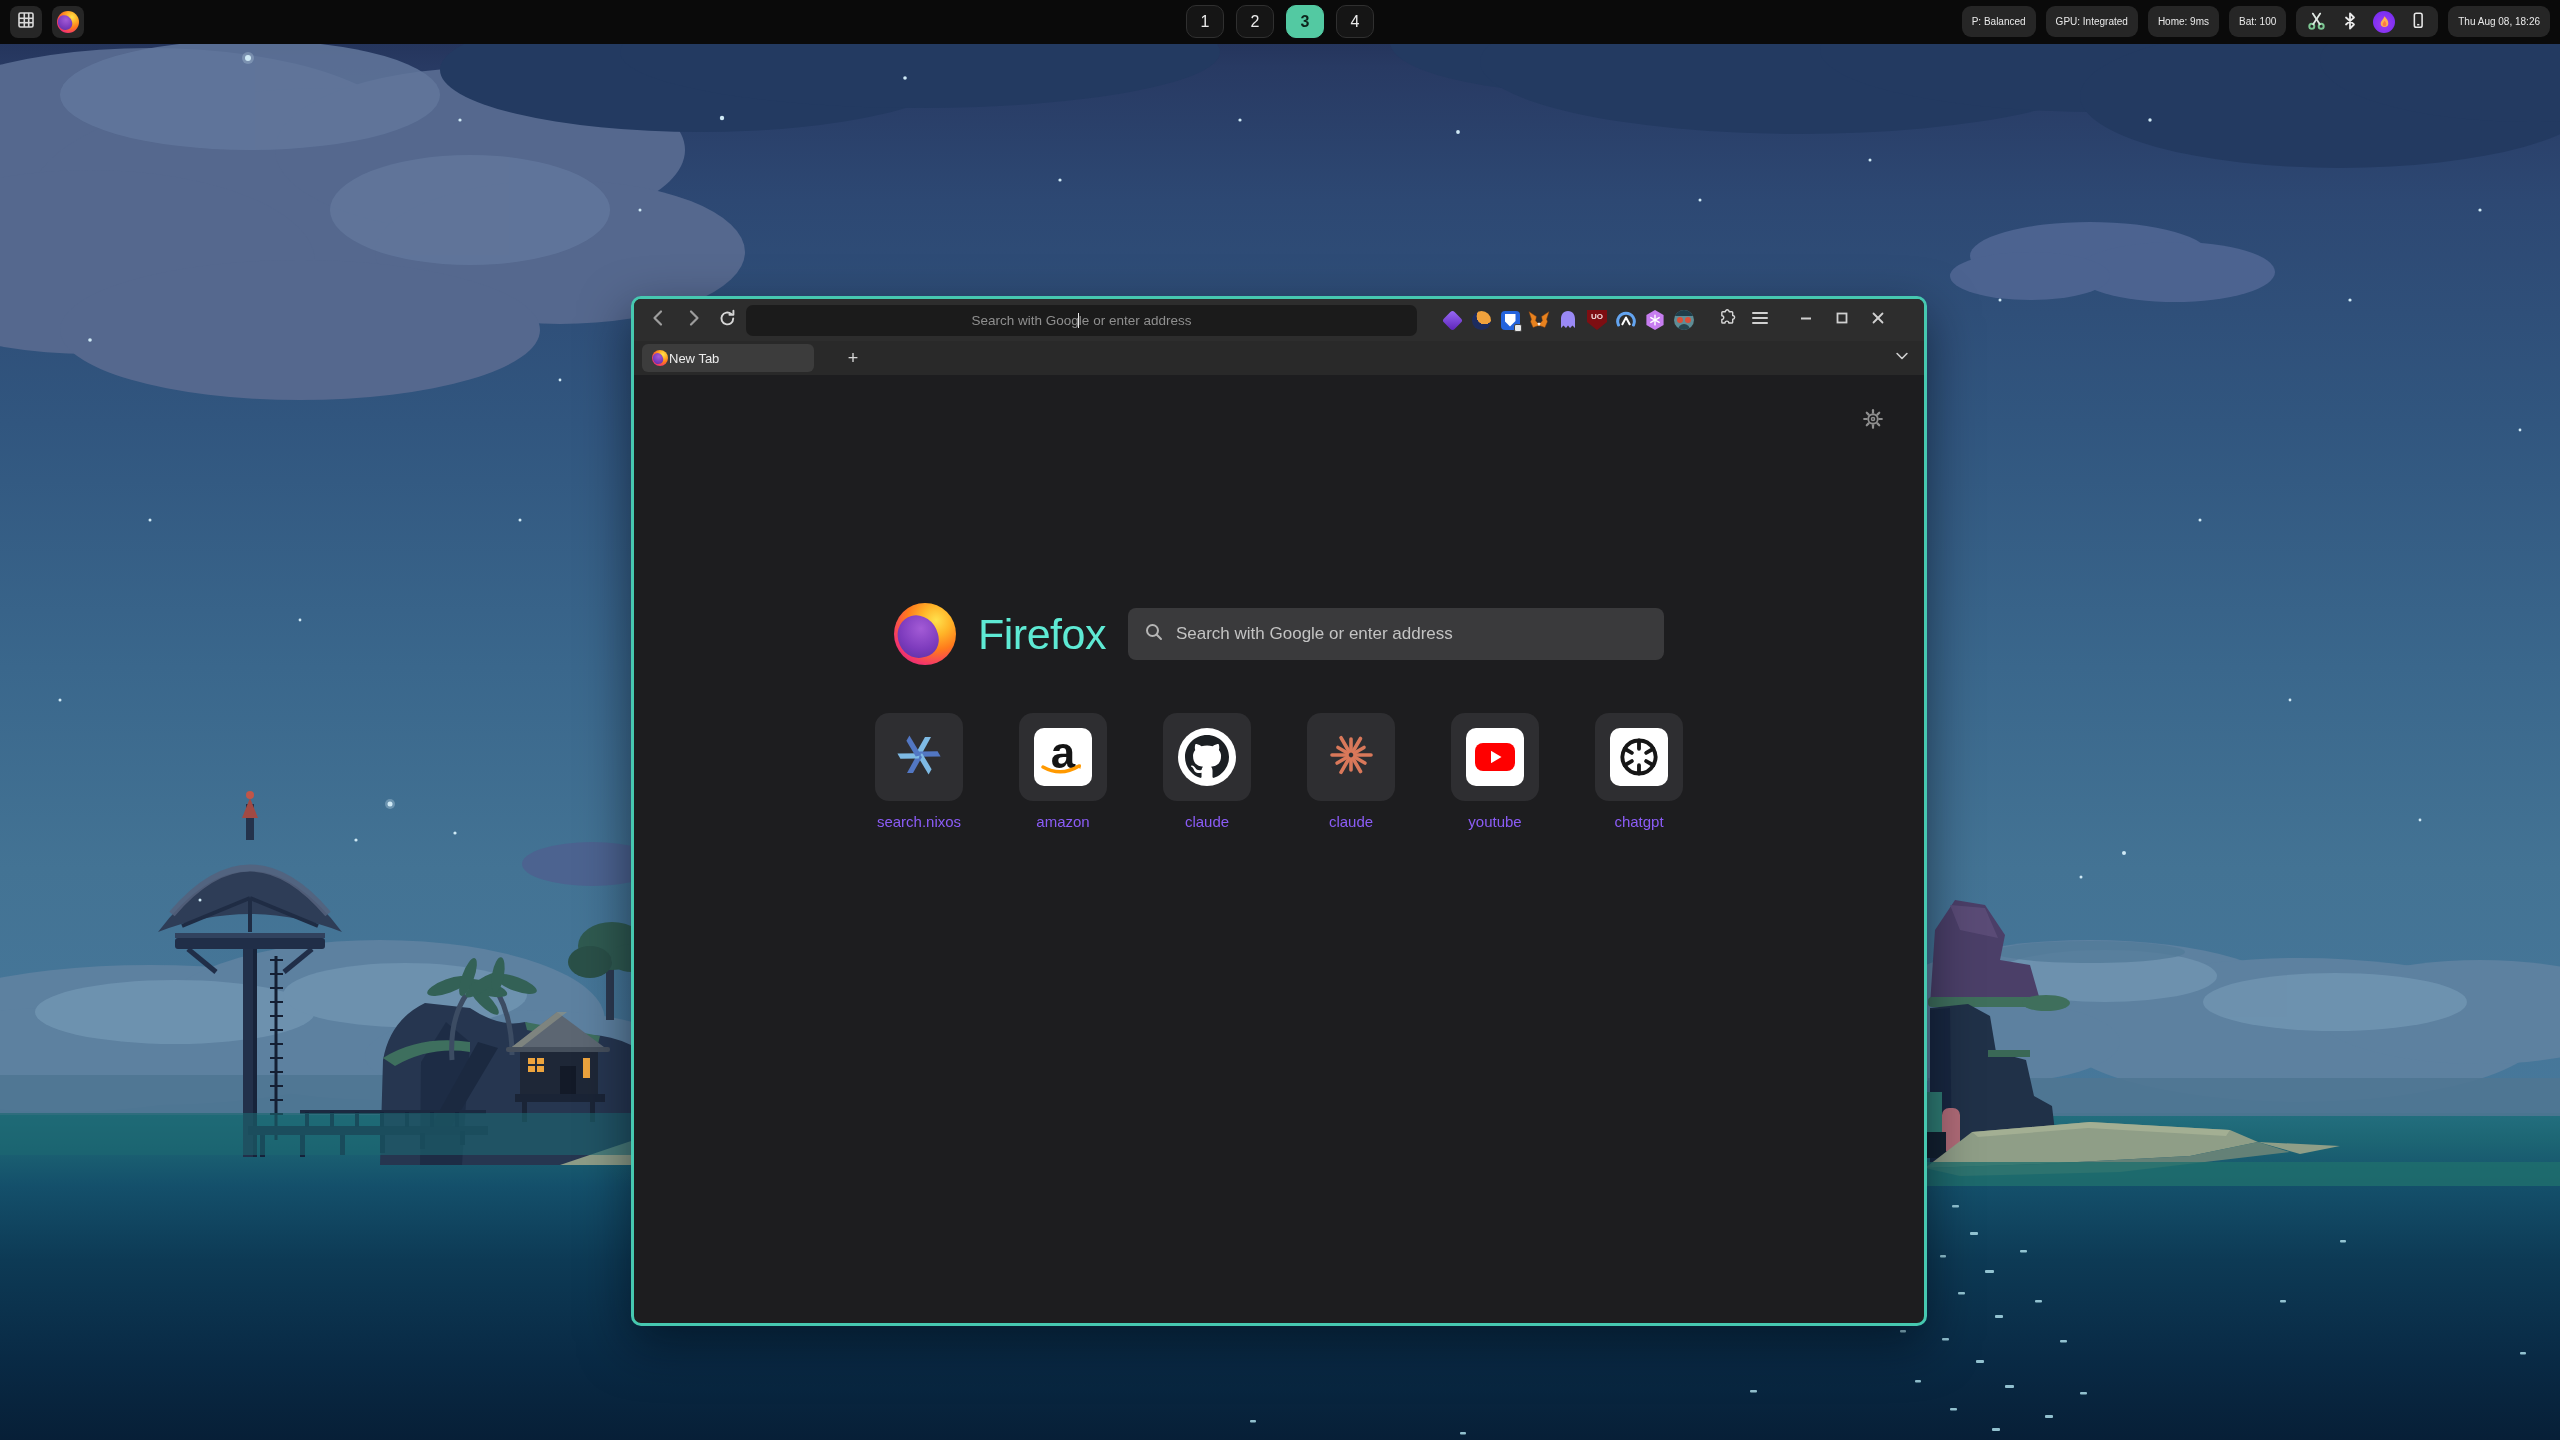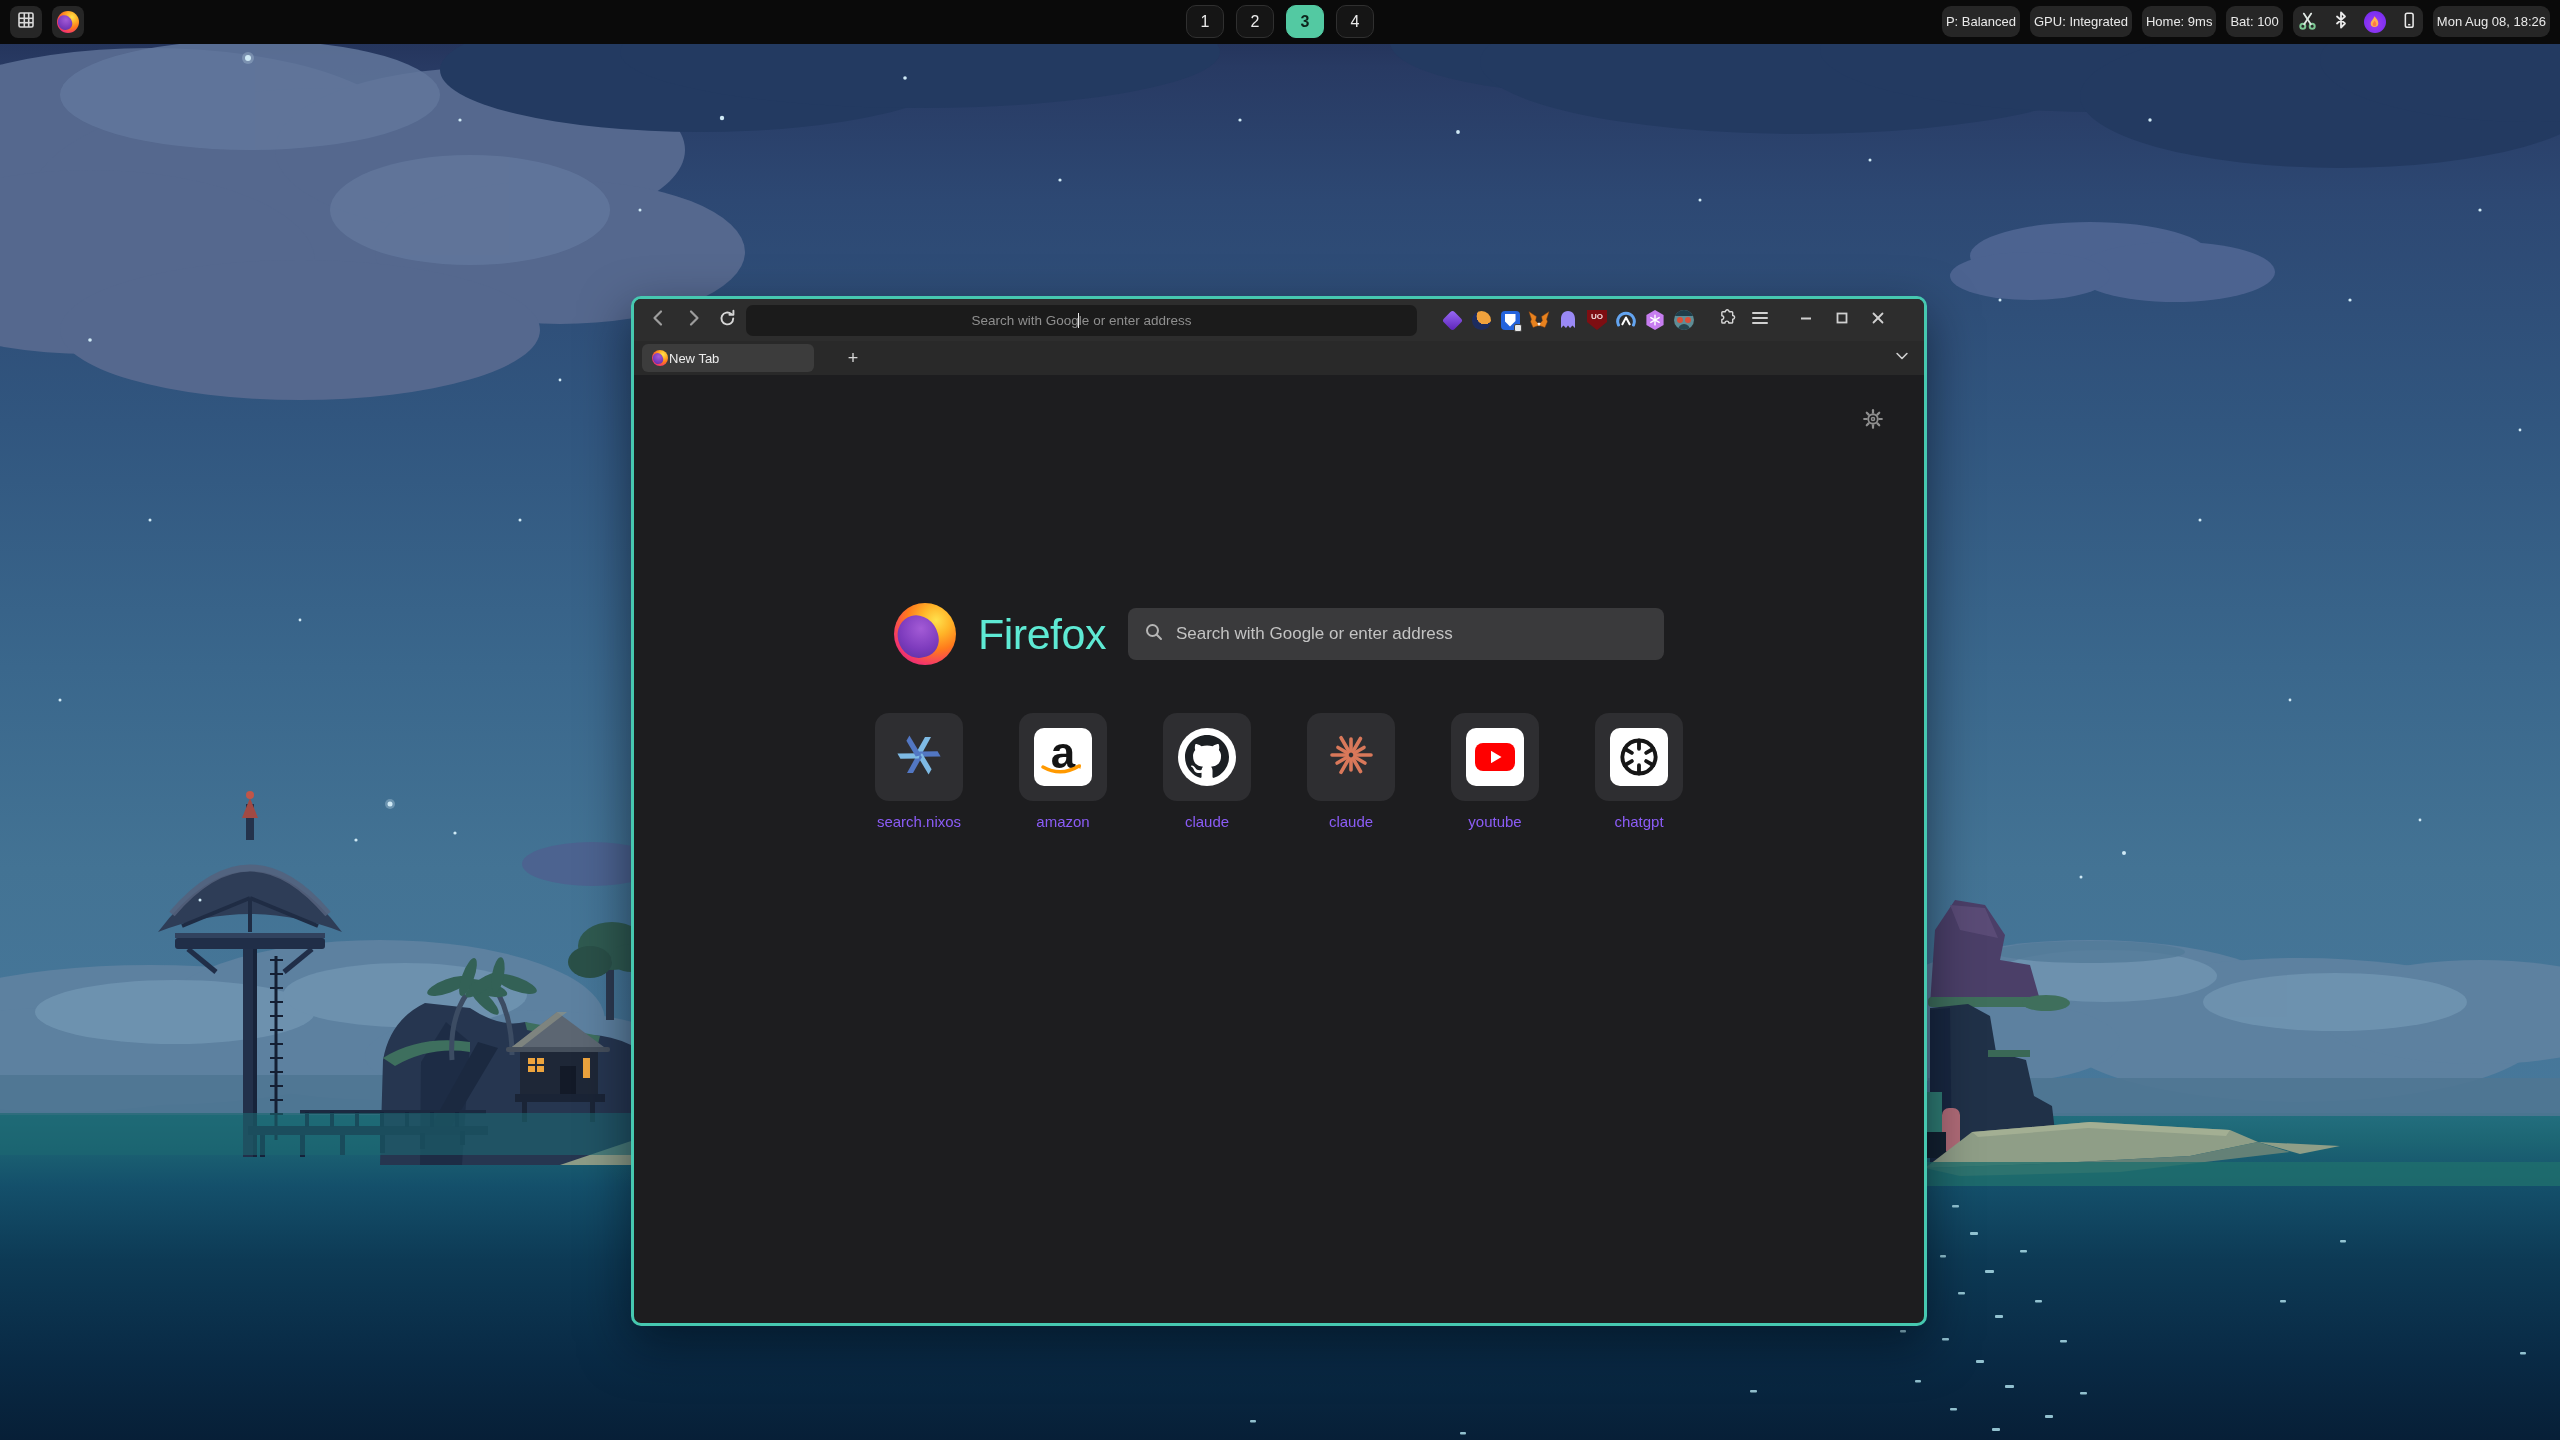--- a/index.html
+++ b/index.html
@@ -11,22 +11,22 @@
 
   
   .topbar{position:absolute;left:0;top:0;width:2560px;height:44px;background:#0a0a0a;z-index:10;}
   .tb-left{position:absolute;left:10px;top:6px;display:flex;gap:10px;}
   .tb-iconbtn{width:32px;height:32px;border-radius:8px;background:#262626;display:flex;align-items:center;justify-content:center;}
   .tb-center{position:absolute;left:50%;top:5px;transform:translateX(-50%);display:flex;gap:12px;}
   .ws-btn{min-width:38px;height:33px;border-radius:10px;background:#151515;border:1px solid #303030;
           color:#e9e9e9;font-size:16px;display:flex;align-items:center;justify-content:center;box-sizing:border-box;}
   .ws-btn.active{background:#53c9a2;border-color:#53c9a2;color:#0d241c;font-weight:bold;}
   .tb-right{position:absolute;right:10px;top:6px;display:flex;gap:10px;align-items:center;}
-  .pill{height:31px;border-radius:9px;background:#262626;color:#e9e9e9;font-size:13px;
-        display:flex;align-items:center;padding:0 4px;white-space:nowrap;}
+  .pill{height:31px;border-radius:9px;background:#262626;color:#e9e9e9;font-size:10px;
+        display:flex;align-items:center;padding:0 10px;white-space:nowrap;}
   .tray{gap:13px;display:flex;align-items:center;}
   .flameshot{width:22px;height:22px;border-radius:50%;background:radial-gradient(circle at 50% 60%,#a13cf0 0%,#7b2ff2 70%,#6426c9 100%);
              display:flex;align-items:center;justify-content:center;}
 
   
   .window{position:absolute;left:631px;top:296px;width:1296px;height:1030px;box-sizing:border-box;
           border:3px solid #46c8b0;border-radius:10px;overflow:hidden;z-index:5;
           background:#1d1d1f;box-shadow:0 18px 50px rgba(2,8,18,.55);}
   .toolbar{height:42px;background:#2d2d2d;display:flex;align-items:center;padding:0 8px;}
   .nav-btn{width:34px;height:34px;display:flex;align-items:center;justify-content:center;border-radius:6px;}
@@ -418,21 +418,21 @@
           </svg>
       </span>
       <span>
         <svg width="20" height="21" viewBox="0 0 22 22">
             <rect x="7" y="3" width="8.5" height="15.5" rx="2" stroke="#e9e9e9" stroke-width="1.7" fill="none"></rect>
           <line x1="10" y1="15.6" x2="12.5" y2="15.6" stroke="#e9e9e9" stroke-width="1.6"></line>
           </svg>
       </span>
     </div>
     <div class="pill">
-        <span>Mon Aug 08, 18:26</span>
+        <span>Thu Aug 08, 18:26</span>
       </div>
   </div>
 </div>
 
 <div class="window">
 
   <div class="toolbar">
     <div class="nav-btn">
       <span>
         <svg width="22" height="22" viewBox="0 0 22 22">

